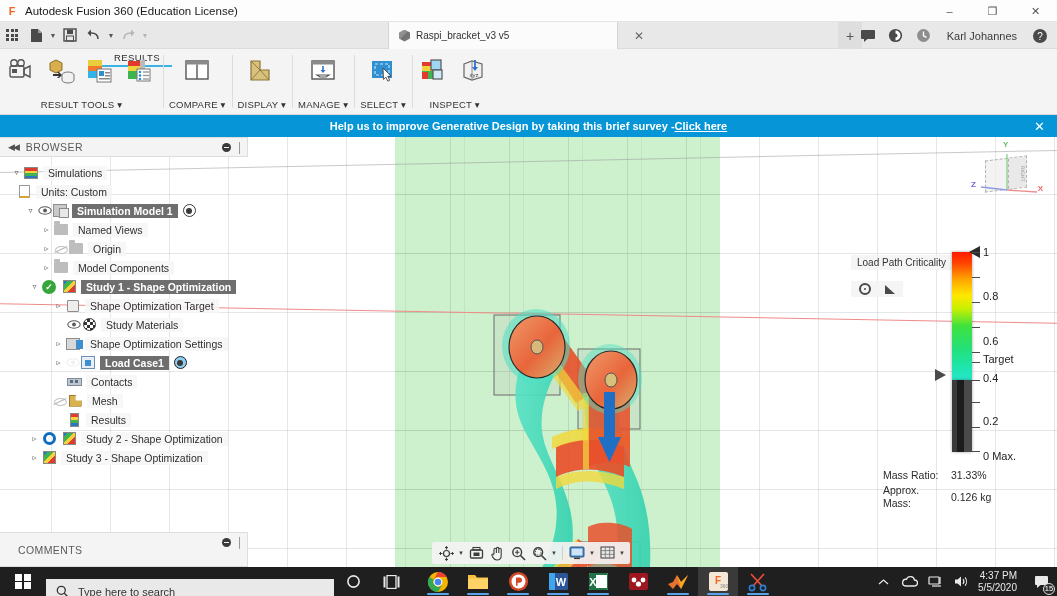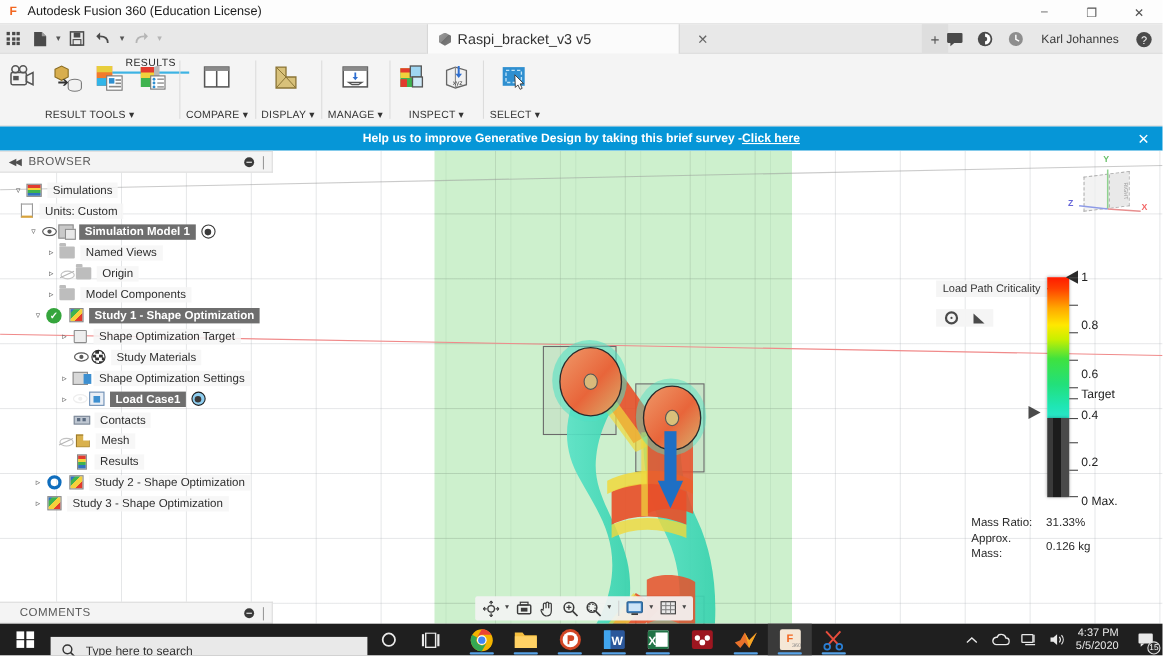--- a/index.html
+++ b/index.html
@@ -43,21 +43,21 @@
   .doctab{
     position:absolute; left:388px; top:0; height:27px; background:#fbfbfb;
     display:flex; align-items:center; padding:0 8px 0 10px; min-width:230px;
     border-left:1px solid #d3d3d3;border-right:1px solid #d3d3d3;
   }
   .doctab .cube{
     width:11px;height:12px;margin-right:6px;
     background:linear-gradient(135deg,#9a9a9a 0%,#8a8a8a 45%,#6f6f6f 46%,#808080 100%);
     clip-path: polygon(50% 0%, 100% 25%, 100% 75%, 50% 100%, 0% 75%, 0% 25%);
   }
-  .doctab .lbl{ font-size:13px; color:#333; }
+  .doctab .lbl{ font-size:10px; color:#333; }
   .tab-x{ position:absolute; right:-35px; top:0; width:26px;height:27px;display:flex;align-items:center;justify-content:center;color:#666;font-size:12px;}
   .tab-plus{ position:absolute; left:838px;top:0;width:24px;height:27px;display:flex;align-items:center;justify-content:center;color:#555;font-size:14px;background:#dedede;}
   .qa-right{ position:absolute; right:4px; top:0; height:27px; display:flex; align-items:center; gap:2px; }
   .qa-right .ico{ width:26px;height:24px;display:flex;align-items:center;justify-content:center;color:#5b5b5b;}
   .uname{ font-size:11px;color:#3c3c3c; padding:0 8px; }
 
   
   .ribbon{
     height:66px; background:#f4f4f4; display:flex; align-items:stretch;
     border-bottom:1px solid #d8d8d8; position:relative;
@@ -249,21 +249,21 @@
     position:absolute; left:432px; bottom:3px; height:22px;
     background:rgba(243,243,243,.92); display:flex; align-items:center;
     padding:0 4px; gap:1px; z-index:6; border-radius:2px;
   }
   .navbar .nb{ width:20px;height:20px;display:flex;align-items:center;justify-content:center;color:#3c3c3c;}
   .navbar .cr{ width:8px;height:20px;display:flex;align-items:center;justify-content:center;font-size:6px;color:#444;}
   .navbar .sep{ width:1px;height:14px;background:#cfcfcf;margin:0 3px;}
 
   
   .comments{
-    position:absolute; left:0; bottom:29px; width:248px; height:20px;
+    position:absolute; left:0; bottom:29px; width:248px; height:35px;
     background:#f4f4f4; border:1px solid #dddddd; border-left:none;
     display:flex; align-items:center; padding-left:18px; color:#5a5a5a;
     letter-spacing:.4px; font-size:10.5px; z-index:6;
   }
   .comments .dot{ position:absolute; right:16px; top:5px; width:9px;height:9px;border-radius:50%;background:#3a3a3a;}
   .comments .dot::after{content:"";position:absolute;left:2px;top:4px;width:5px;height:1px;background:#f4f4f4;}
   .comments .bar{ position:absolute;right:7px;top:4px;width:1px;height:12px;background:#9a9a9a;}
 
   
   .taskbar{
@@ -492,56 +492,56 @@
     <div class="plabel">
       <span>MANAGE</span>
       <span>▾</span>
     </div>
   </div>
 
   <div class="rpanel">
     <div class="icons">
       <div class="btn32">
         <svg width="30" height="26" viewBox="0 0 30 26">
+          <rect x="4" y="3" width="20" height="17" fill="#2f8fd0"></rect>
+          <rect x="7" y="6" width="14" height="11" fill="none" stroke="#bfe3f7" stroke-width="1.2" stroke-dasharray="3 2"></rect>
+          <path d="M15 10l8 8-3.2 0.3 1.9 4-1.9 0.9-2-4-2.3 2.3z" fill="#fff" stroke="#333" stroke-width="0.8"></path>
+        </svg>
+      </div>
+    </div>
+    <div class="plabel">
+      <span>SELECT</span>
+      <span>▾</span>
+    </div>
+  </div>
+
+  <div class="rpanel">
+    <div class="icons">
+      <div class="btn32">
+        <svg width="30" height="26" viewBox="0 0 30 26">
           <path d="M2 4h13v17H2z" fill="#3fb34f"></path>
             <path d="M2 4h13v9H2z" fill="#f0d23c"></path>
             <path d="M2 4h13v4H2z" fill="#e23b2e"></path>
           <rect x="2" y="14" width="6" height="7" fill="#e23b2e"></rect>
           <rect x="11" y="2" width="10" height="10" fill="#9fd6f2" stroke="#555" stroke-width="1.2"></rect>
           <rect x="13" y="12" width="9" height="9" fill="#cfe9f7" stroke="#555" stroke-width="1.2"></rect>
         </svg>
       </div>
       <div class="btn32">
         <svg width="30" height="26" viewBox="0 0 30 26">
           <path d="M5 6l8-3 10 3v13l-10 3-8-3z" fill="#f1f1f1" stroke="#666" stroke-width="1.2"></path>
           <path d="M13 3v19" stroke="#888" stroke-width="1"></path>
           <path d="M16 2v8" stroke="#2f6fd0" stroke-width="1.8"></path>
             <path d="M13 9l3 4 3-4z" fill="#2f6fd0"></path>
           <text x="15" y="19" font-size="6" fill="#444" text-anchor="middle" font-family="Liberation Sans">xyz</text>
         </svg>
       </div>
     </div>
     <div class="plabel">
       <span>INSPECT</span>
-      <span>▾</span>
-    </div>
-  </div>
-
-  <div class="rpanel">
-    <div class="icons">
-      <div class="btn32">
-        <svg width="30" height="26" viewBox="0 0 30 26">
-          <rect x="4" y="3" width="20" height="17" fill="#2f8fd0"></rect>
-          <rect x="7" y="6" width="14" height="11" fill="none" stroke="#bfe3f7" stroke-width="1.2" stroke-dasharray="3 2"></rect>
-          <path d="M15 10l8 8-3.2 0.3 1.9 4-1.9 0.9-2-4-2.3 2.3z" fill="#fff" stroke="#333" stroke-width="0.8"></path>
-        </svg>
-      </div>
-    </div>
-    <div class="plabel">
-      <span>SELECT</span>
       <span>▾</span>
     </div>
   </div>
 
 </div>
 
 <div class="banner">
   <span>Help us to improve Generative Design by taking this brief survey - </span>
     <a href="#">Click here</a>
   <span class="x">✕</span>

